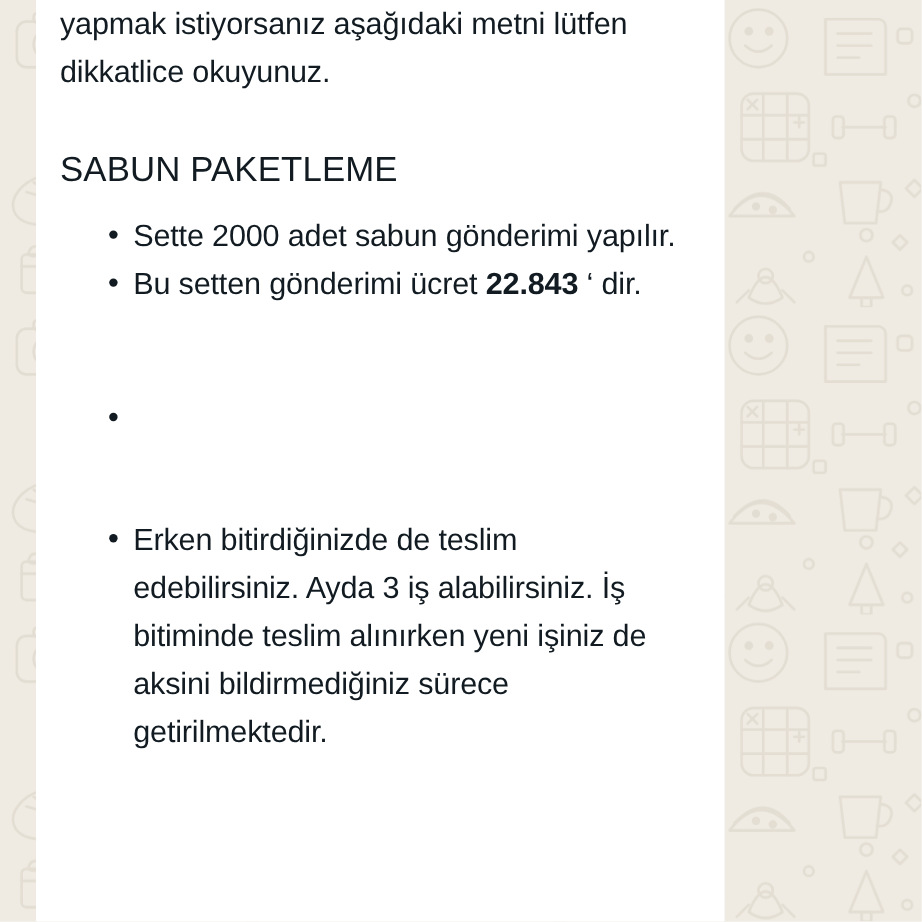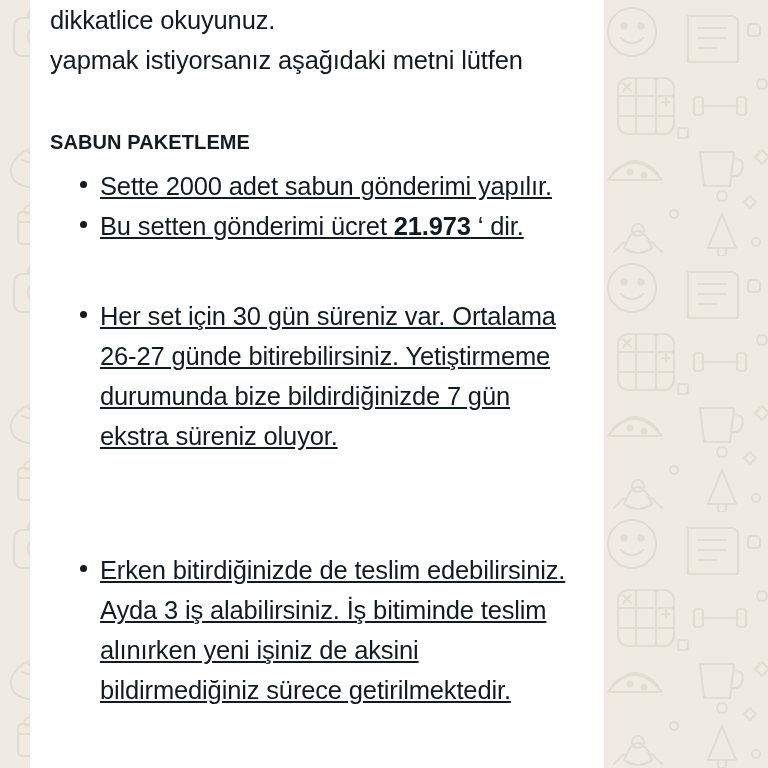--- a/index.html
+++ b/index.html
@@ -48,34 +48,33 @@
     letter-spacing:-0.15px;
     -webkit-font-smoothing:antialiased;
   }
 
   .para {
     margin:0 0 0 0;
     padding-left:2px;
   }
 
   .section-heading {
-    font-weight:bold;
-    font-size:20px;
+    font-weight:normal;
+    font-size:29px;
     line-height:40px;
     letter-spacing:0.1px;
     padding-left:2px;
   }
   .spacer-md { height:42px; }
   .spacer-lg { height:86px; }
 
   ul.bullet-list {
     list-style:none;
-    margin:4px;
+    margin:15px;
     padding:0;
-    text-decoration:underline;
   }
 
   ul.bullet-list li {
     position:relative;
     padding-left:48px;
     margin:0;
     line-height:40px;
   }
 
   ul.bullet-list li .bullet-dot {
@@ -165,44 +164,43 @@
         </g>
       </pattern>
     </defs>
     <rect width="768" height="768" fill="url(#doodles)"></rect>
   </svg>
 </div>
 
 <div id="message-bubble">
   <div id="message-text">
 
+    <div class="para">yapmak istiyorsanız aşağıdaki metni lütfen</div>
     <div class="para">dikkatlice okuyunuz.</div>
-    <div class="para">yapmak istiyorsanız aşağıdaki metni lütfen</div>
 
     <div class="spacer-md"></div>
 
     <div class="section-heading">SABUN PAKETLEME</div>
 
     <ul class="bullet-list">
       <li>
         <span class="bullet-dot"></span>
         <span>Sette 2000 adet sabun gönderimi yapılır.</span>
       </li>
       <li>
         <span class="bullet-dot"></span>
-        <span>Bu setten gönderimi ücret </span><span class="bold">21.973</span><span> ‘ dir.</span>
+        <span>Bu setten gönderimi ücret </span><span class="bold">22.843</span><span> ‘ dir.</span>
       </li>
     </ul>
 
     <div class="spacer-md"></div>
 
     <ul class="bullet-list">
       <li>
         <span class="bullet-dot"></span>
-        <span>Her set için 30 gün süreniz var. Ortalama 26-27 günde bitirebilirsiniz. Yetiştirmeme durumunda bize bildirdiğinizde 7 gün ekstra süreniz oluyor.</span>
       </li>
     </ul>
 
     <div class="spacer-lg"></div>
 
     <ul class="bullet-list">
       <li>
         <span class="bullet-dot"></span>
         <span>Erken bitirdiğinizde de teslim edebilirsiniz. Ayda 3 iş alabilirsiniz. İş bitiminde teslim alınırken yeni işiniz de aksini bildirmediğiniz sürece getirilmektedir.</span>
       </li>

